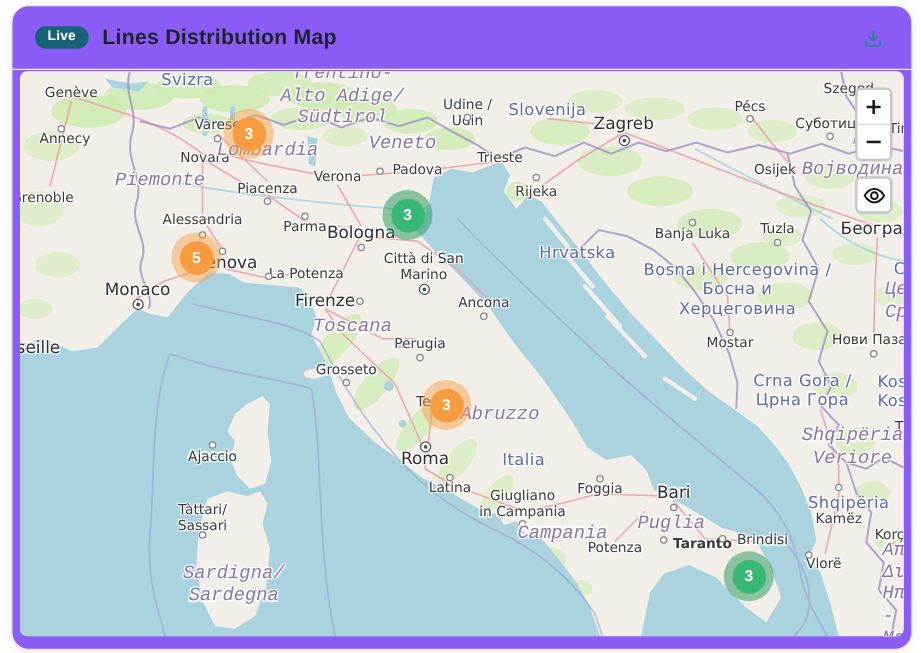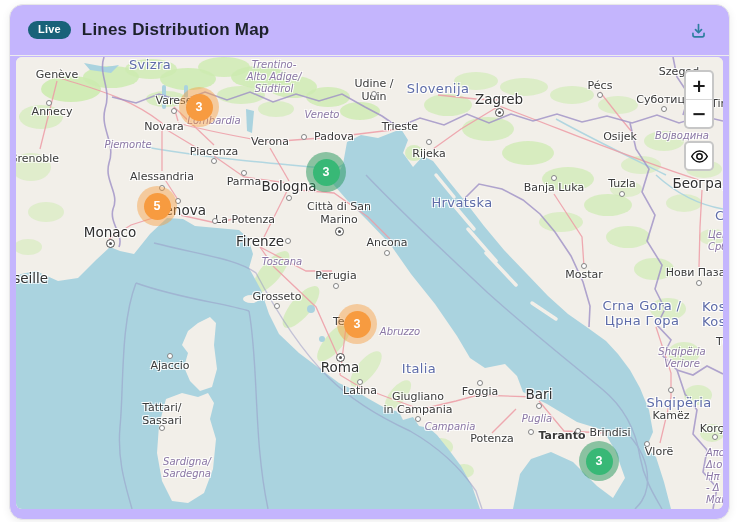--- a/index.html
+++ b/index.html
@@ -1,36 +1,36 @@
 <!DOCTYPE html>
 <html><head>
 <meta charset="utf-8">
 <style>
   html,body{margin:0;padding:0;background:#ffffff;width:737px;height:522px;overflow:hidden;
     font-family:"Liberation Sans",sans-serif;}
-  .card{position:absolute;left:9px;top:4px;width:719px;height:514px;background:#c4b5fd;
+  .card{position:absolute;left:9px;top:4px;width:719px;height:514px;background:#8b5cf6;
     border:1px solid #e7e7e7;border-radius:14px;box-shadow:0 2px 8px rgba(0,0,0,.07);overflow:hidden;}
   .card-header{height:50px;display:flex;align-items:center;padding:0 18px;border-bottom:1px solid #ededed;}
   .live-badge{background:#186279;color:#fff;font-size:11px;font-weight:700;
     padding:3px 10px 4px;border-radius:10px;line-height:1;letter-spacing:.2px;}
   .page-title{margin-left:11px;font-size:17px;font-weight:700;color:#1d222b;letter-spacing:.2px;}
   .spacer{flex:1}
   .dl-btn{width:26px;height:26px;display:flex;align-items:center;justify-content:center;cursor:pointer;border:none;background:transparent;padding:0;}
   .map{position:absolute;left:6px;right:6px;top:52px;bottom:10px;border-radius:6px;overflow:hidden;
     background:#f2efe9;}
   .map svg.base{position:absolute;left:0;top:0;width:100%;height:100%;}
   
   .map-label{position:absolute;transform:translate(-50%,-50%);white-space:pre;text-align:center;
     line-height:1.18;z-index:2;font-family:"DejaVu Sans",sans-serif;pointer-events:none;
     text-shadow:-1px -1px 0 rgba(255,255,255,.9),1px -1px 0 rgba(255,255,255,.9),
                 -1px 1px 0 rgba(255,255,255,.9),1px 1px 0 rgba(255,255,255,.9);}
   .map-label.anchor-left{transform:translate(0,-50%);text-align:left;}
   .map-label.city{font-size:11px;color:#3a3a3a;}
   .map-label.city-lg{font-size:13.5px;color:#2f2f2f;}
-  .map-label.region{font-size:10px;font-style:italic;color:#8a76a5;}
+  .map-label.region{font-size:15px;font-style:italic;color:#8a76a5;font-family:Liberation Mono, monospace;}
   .map-label.country{font-size:13px;color:#5d6ba8;letter-spacing:.4px;}
   .city-dot{position:absolute;width:6px;height:6px;margin:-3px 0 0 -3px;border-radius:50%;
     background:#fff;border:1.5px solid #848484;box-sizing:border-box;z-index:2;}
   .city-dot.ring{width:9px;height:9px;margin:-4.5px 0 0 -4.5px;border-color:#4e4e4e;}
   .city-dot.ring::after{content:"";position:absolute;left:50%;top:50%;width:3px;height:3px;margin:-1.5px 0 0 -1.5px;
     border-radius:50%;background:#4e4e4e;}
   
   .cluster{position:absolute;width:40px;height:40px;margin:-20px 0 0 -20px;border-radius:50%;
     display:flex;align-items:center;justify-content:center;z-index:4;cursor:pointer;}
   .cluster.orange{background:rgba(246,157,65,.45);}
@@ -320,20 +320,23 @@
       <div class="map-label region" style="left: 666px; top: 301px;">Shqipëria
 Veriore</div>
       <div class="map-label region anchor-left" style="left: 690px; top: 419px;">Αποκε
 Διο
 Ηπ
 - Δ
 Μακ</div>
       <div class="map-label country" style="left: 134px; top: 8px;">Svizra</div>
       <div class="map-label country" style="left: 422px; top: 32px;">Slovenija</div>
       <div class="map-label country" style="left: 446px; top: 146px;">Hrvatska</div>
+      <div class="map-label country" style="left: 574px; top: 175px;">Bosna i Hercegovina /
+Босна и
+Херцеговина</div>
       <div class="map-label country" style="left: 403px; top: 312px;">Italia</div>
       <div class="map-label country" style="left: 626px; top: 256px;">Crna Gora /
 Црна Гора</div>
       <div class="map-label country" style="left: 663px; top: 346px;">Shqipëria</div>
       <div class="map-label country anchor-left" style="left: 686px; top: 257px;">Kosovo /
 Kosovë</div>
       <div class="map-label country anchor-left" style="left: 699px; top: 159px;">Србија</div>
       <div class="cluster orange" style="left: 183px; top: 50px;">
         <div class="cluster-inner">3</div>
       </div>

